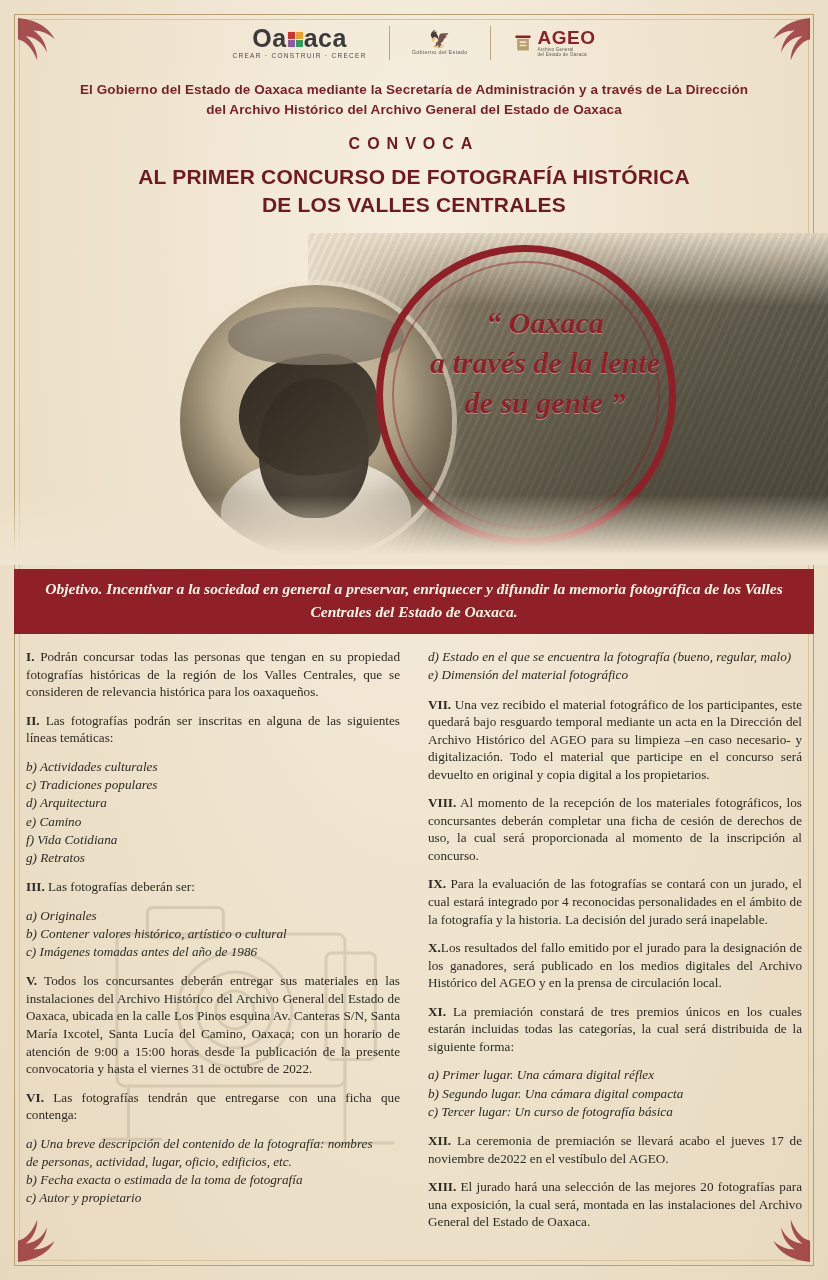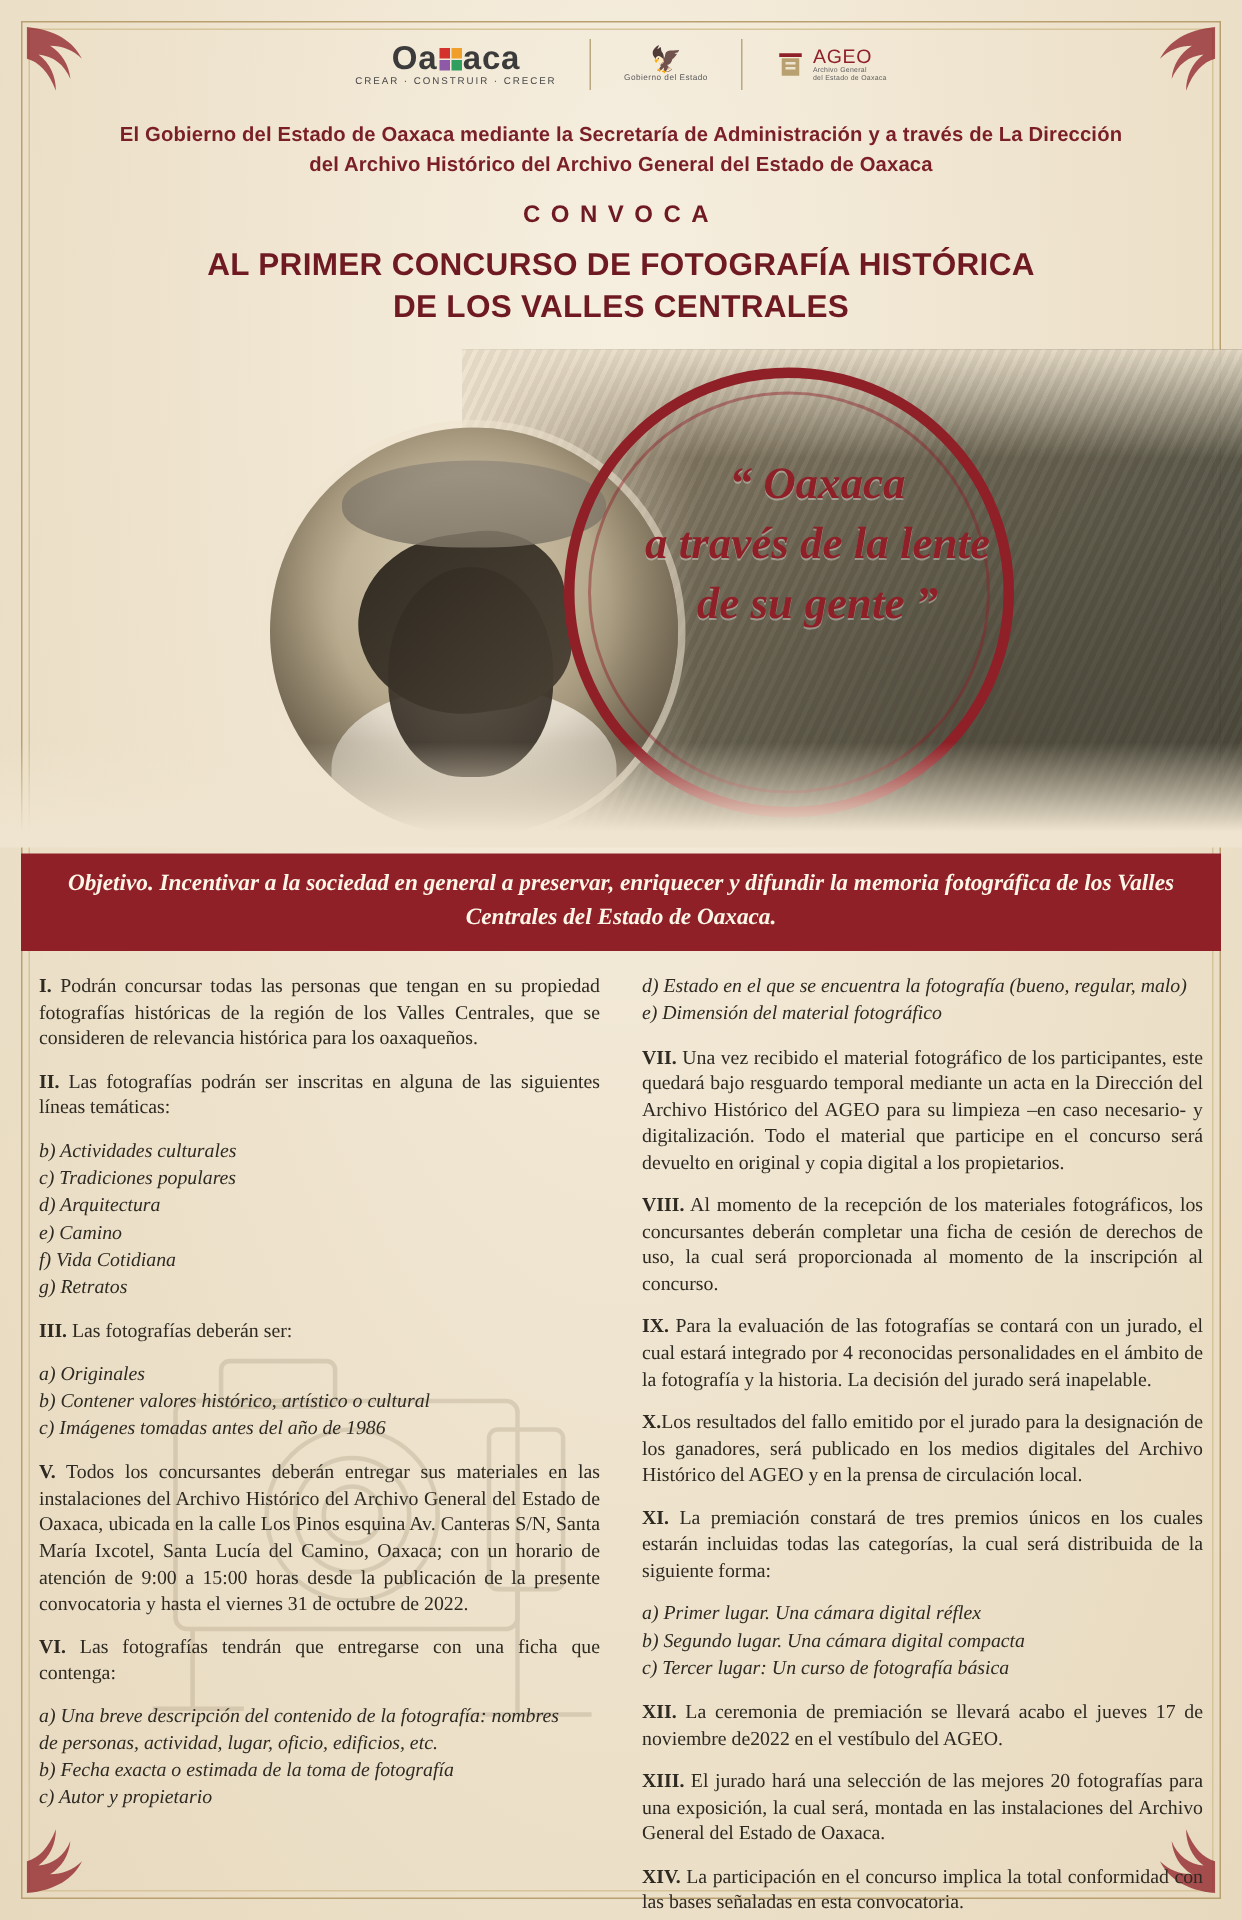--- a/index.html
+++ b/index.html
@@ -74,21 +74,21 @@
   }
   .logo-oaxaca {
     display: flex;
     flex-direction: column;
     align-items: center;
     line-height: 1;
   }
   .logo-oaxaca .word {
     font-family: "Liberation Sans", sans-serif;
     font-weight: bold;
-    font-size: 22px;
+    font-size: 25px;
     color: #3b3b3b;
     letter-spacing: .5px;
     display: flex;
     align-items: center;
   }
   .logo-oaxaca .xmark {
     display: inline-grid;
     grid-template-columns: 7px 7px;
     grid-template-rows: 7px 7px;
     gap: 1px;
@@ -140,22 +140,22 @@
     width: 20px; height: 22px;
   }
   .logo-ageo .ageo-txt {
     display: flex;
     flex-direction: column;
     line-height: 1.05;
     align-items: flex-start;
   }
   .logo-ageo .ageo-name {
     font-family: "Liberation Sans", sans-serif;
-    font-weight: normal;
-    font-size: 13px;
+    font-weight: bold;
+    font-size: 19px;
     color: #8f1f28;
     letter-spacing: .5px;
   }
   .logo-ageo .ageo-sub {
     font-family: "Liberation Sans", sans-serif;
     font-size: 4.6px;
     color: #5b5b5b;
     letter-spacing: .2px;
   }
 
@@ -553,19 +553,16 @@
       </div>
 
       <div class="para">
         <b>XII.</b><span> La ceremonia de premiación se llevará acabo el jueves 17 de noviembre de2022 en el vestíbulo del AGEO.</span>
       </div>
 
       <div class="para">
         <b>XIII.</b><span> El jurado hará una selección de las mejores 20 fotografías para una exposición, la cual será, montada en las instalaciones del Archivo General del Estado de Oaxaca.</span>
       </div>
 
-      <div class="para">
-        <b>XIV.</b><span> La participación en el concurso implica la total conformidad con las bases señaladas en esta convocatoria.</span>
-      </div>
     </div>
   </div>
 
 </div>
 
 </body></html>

